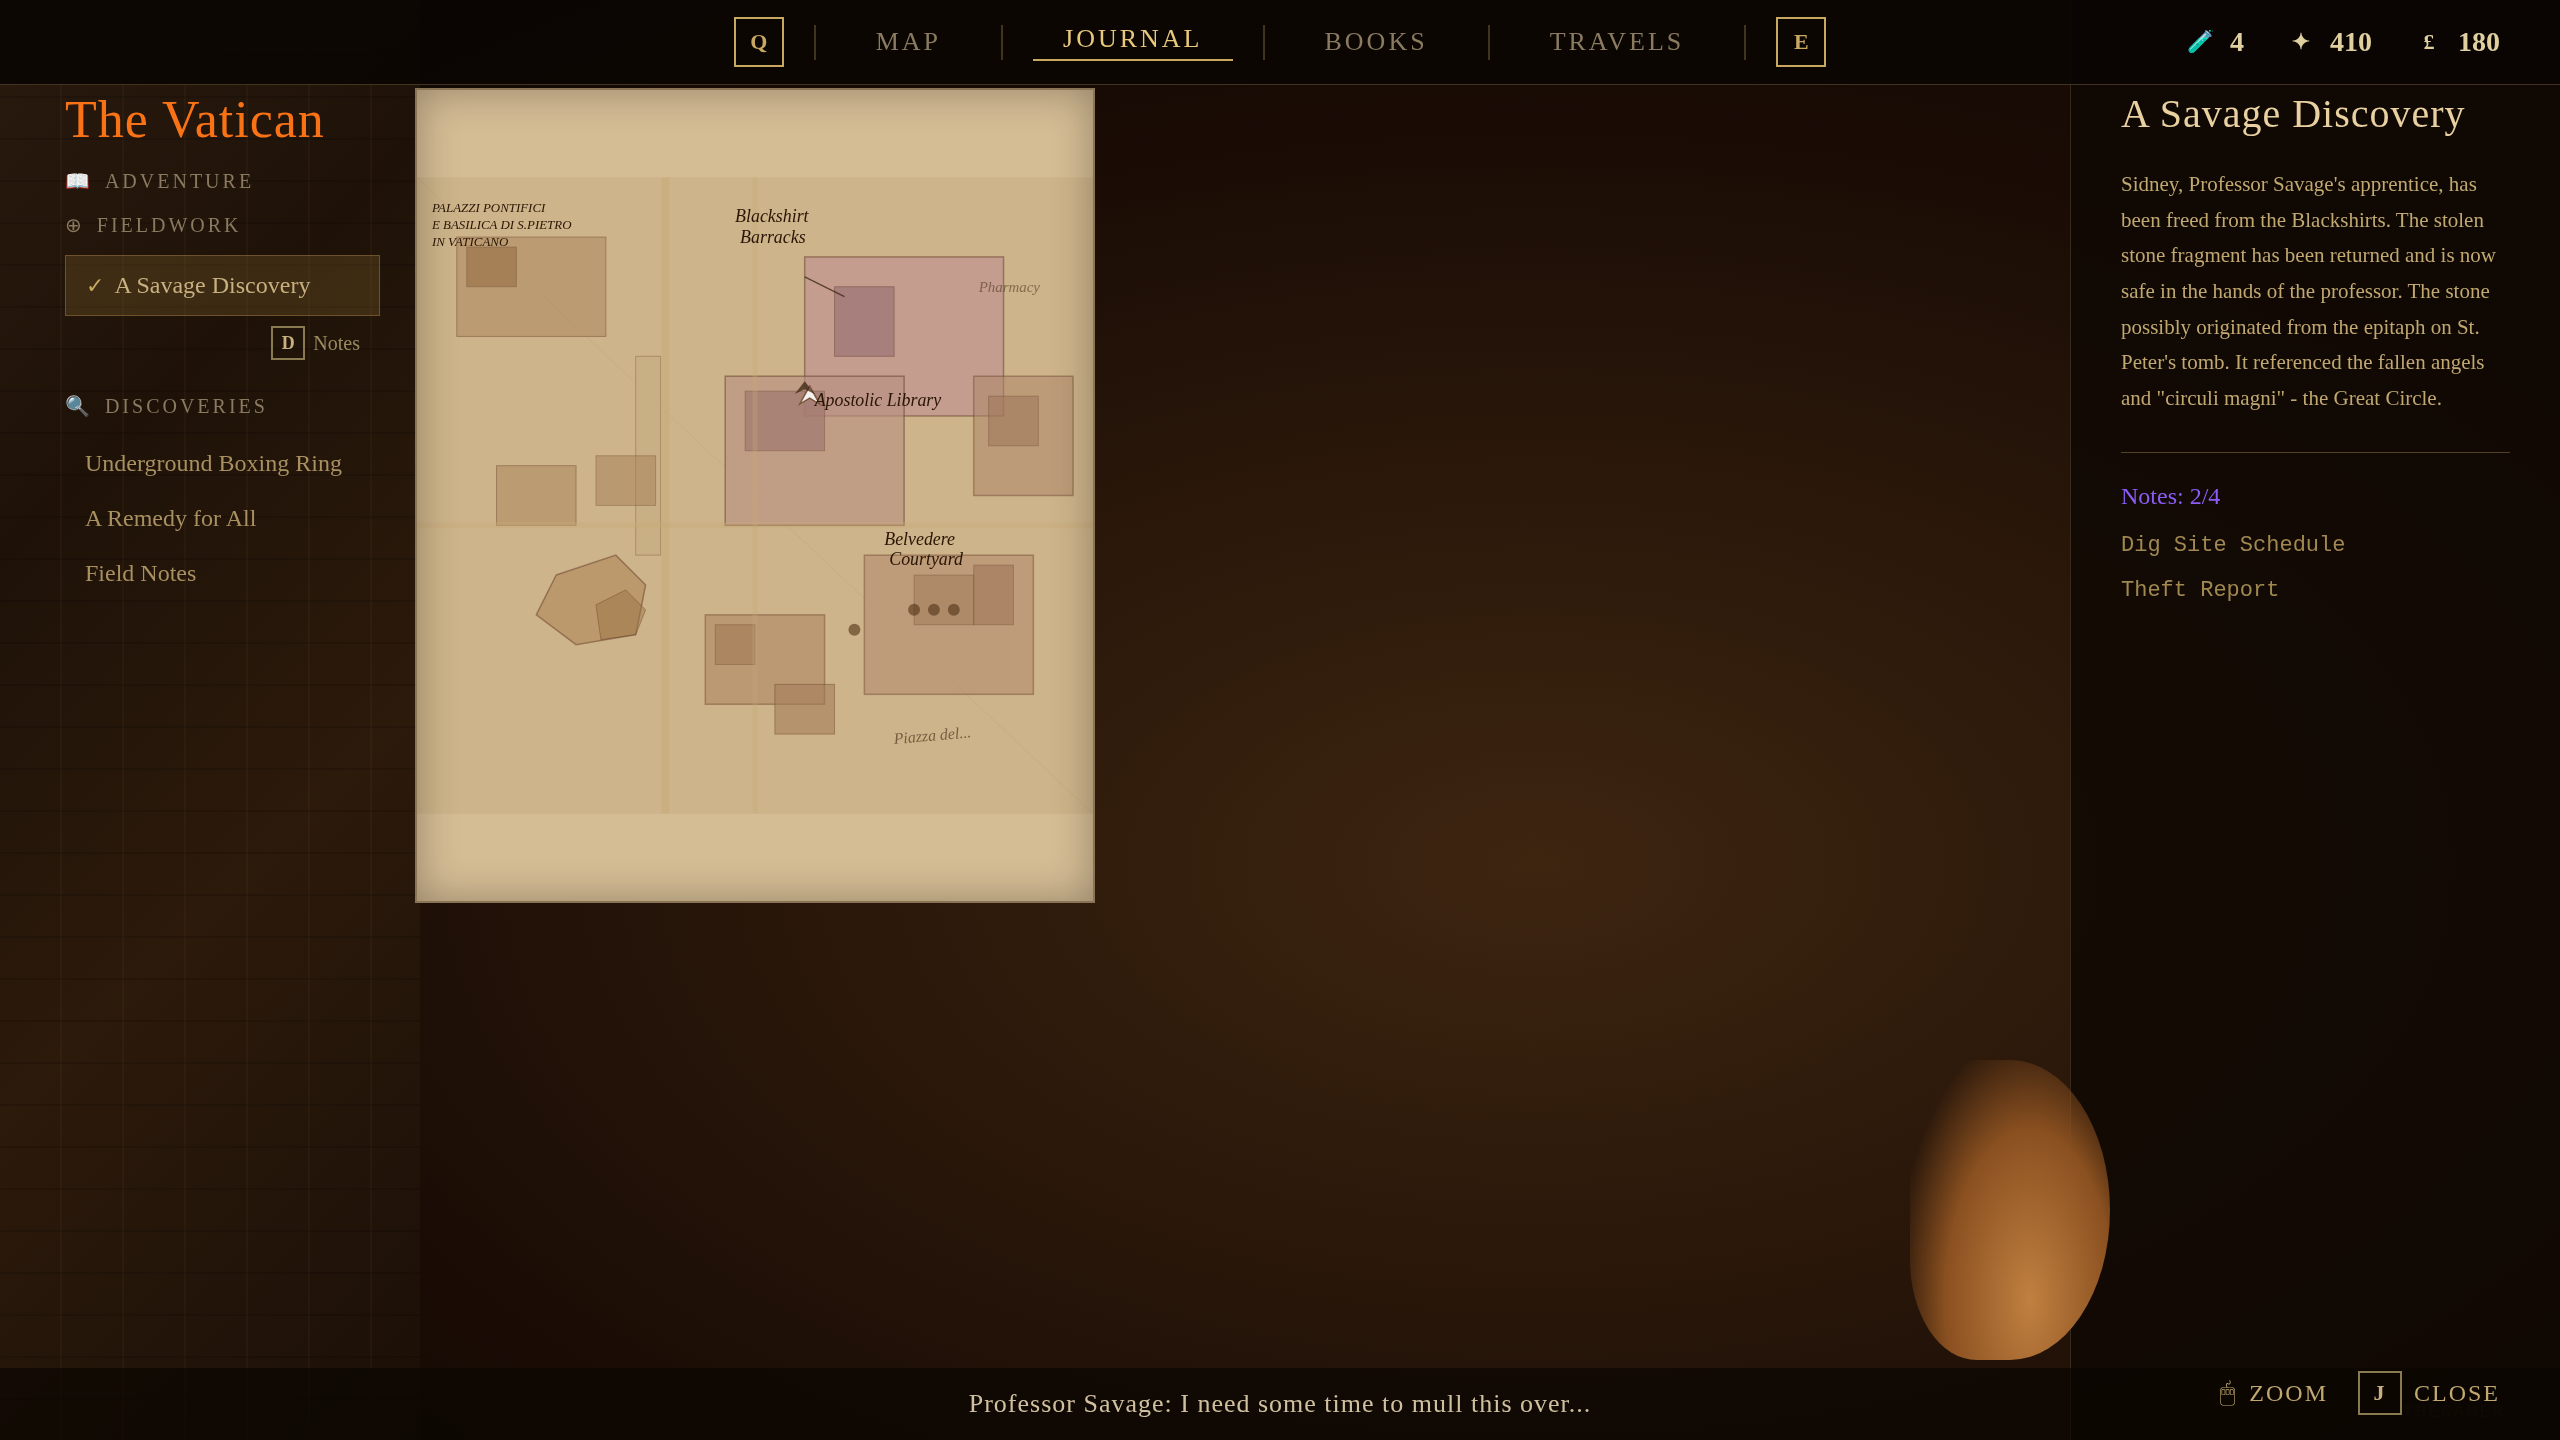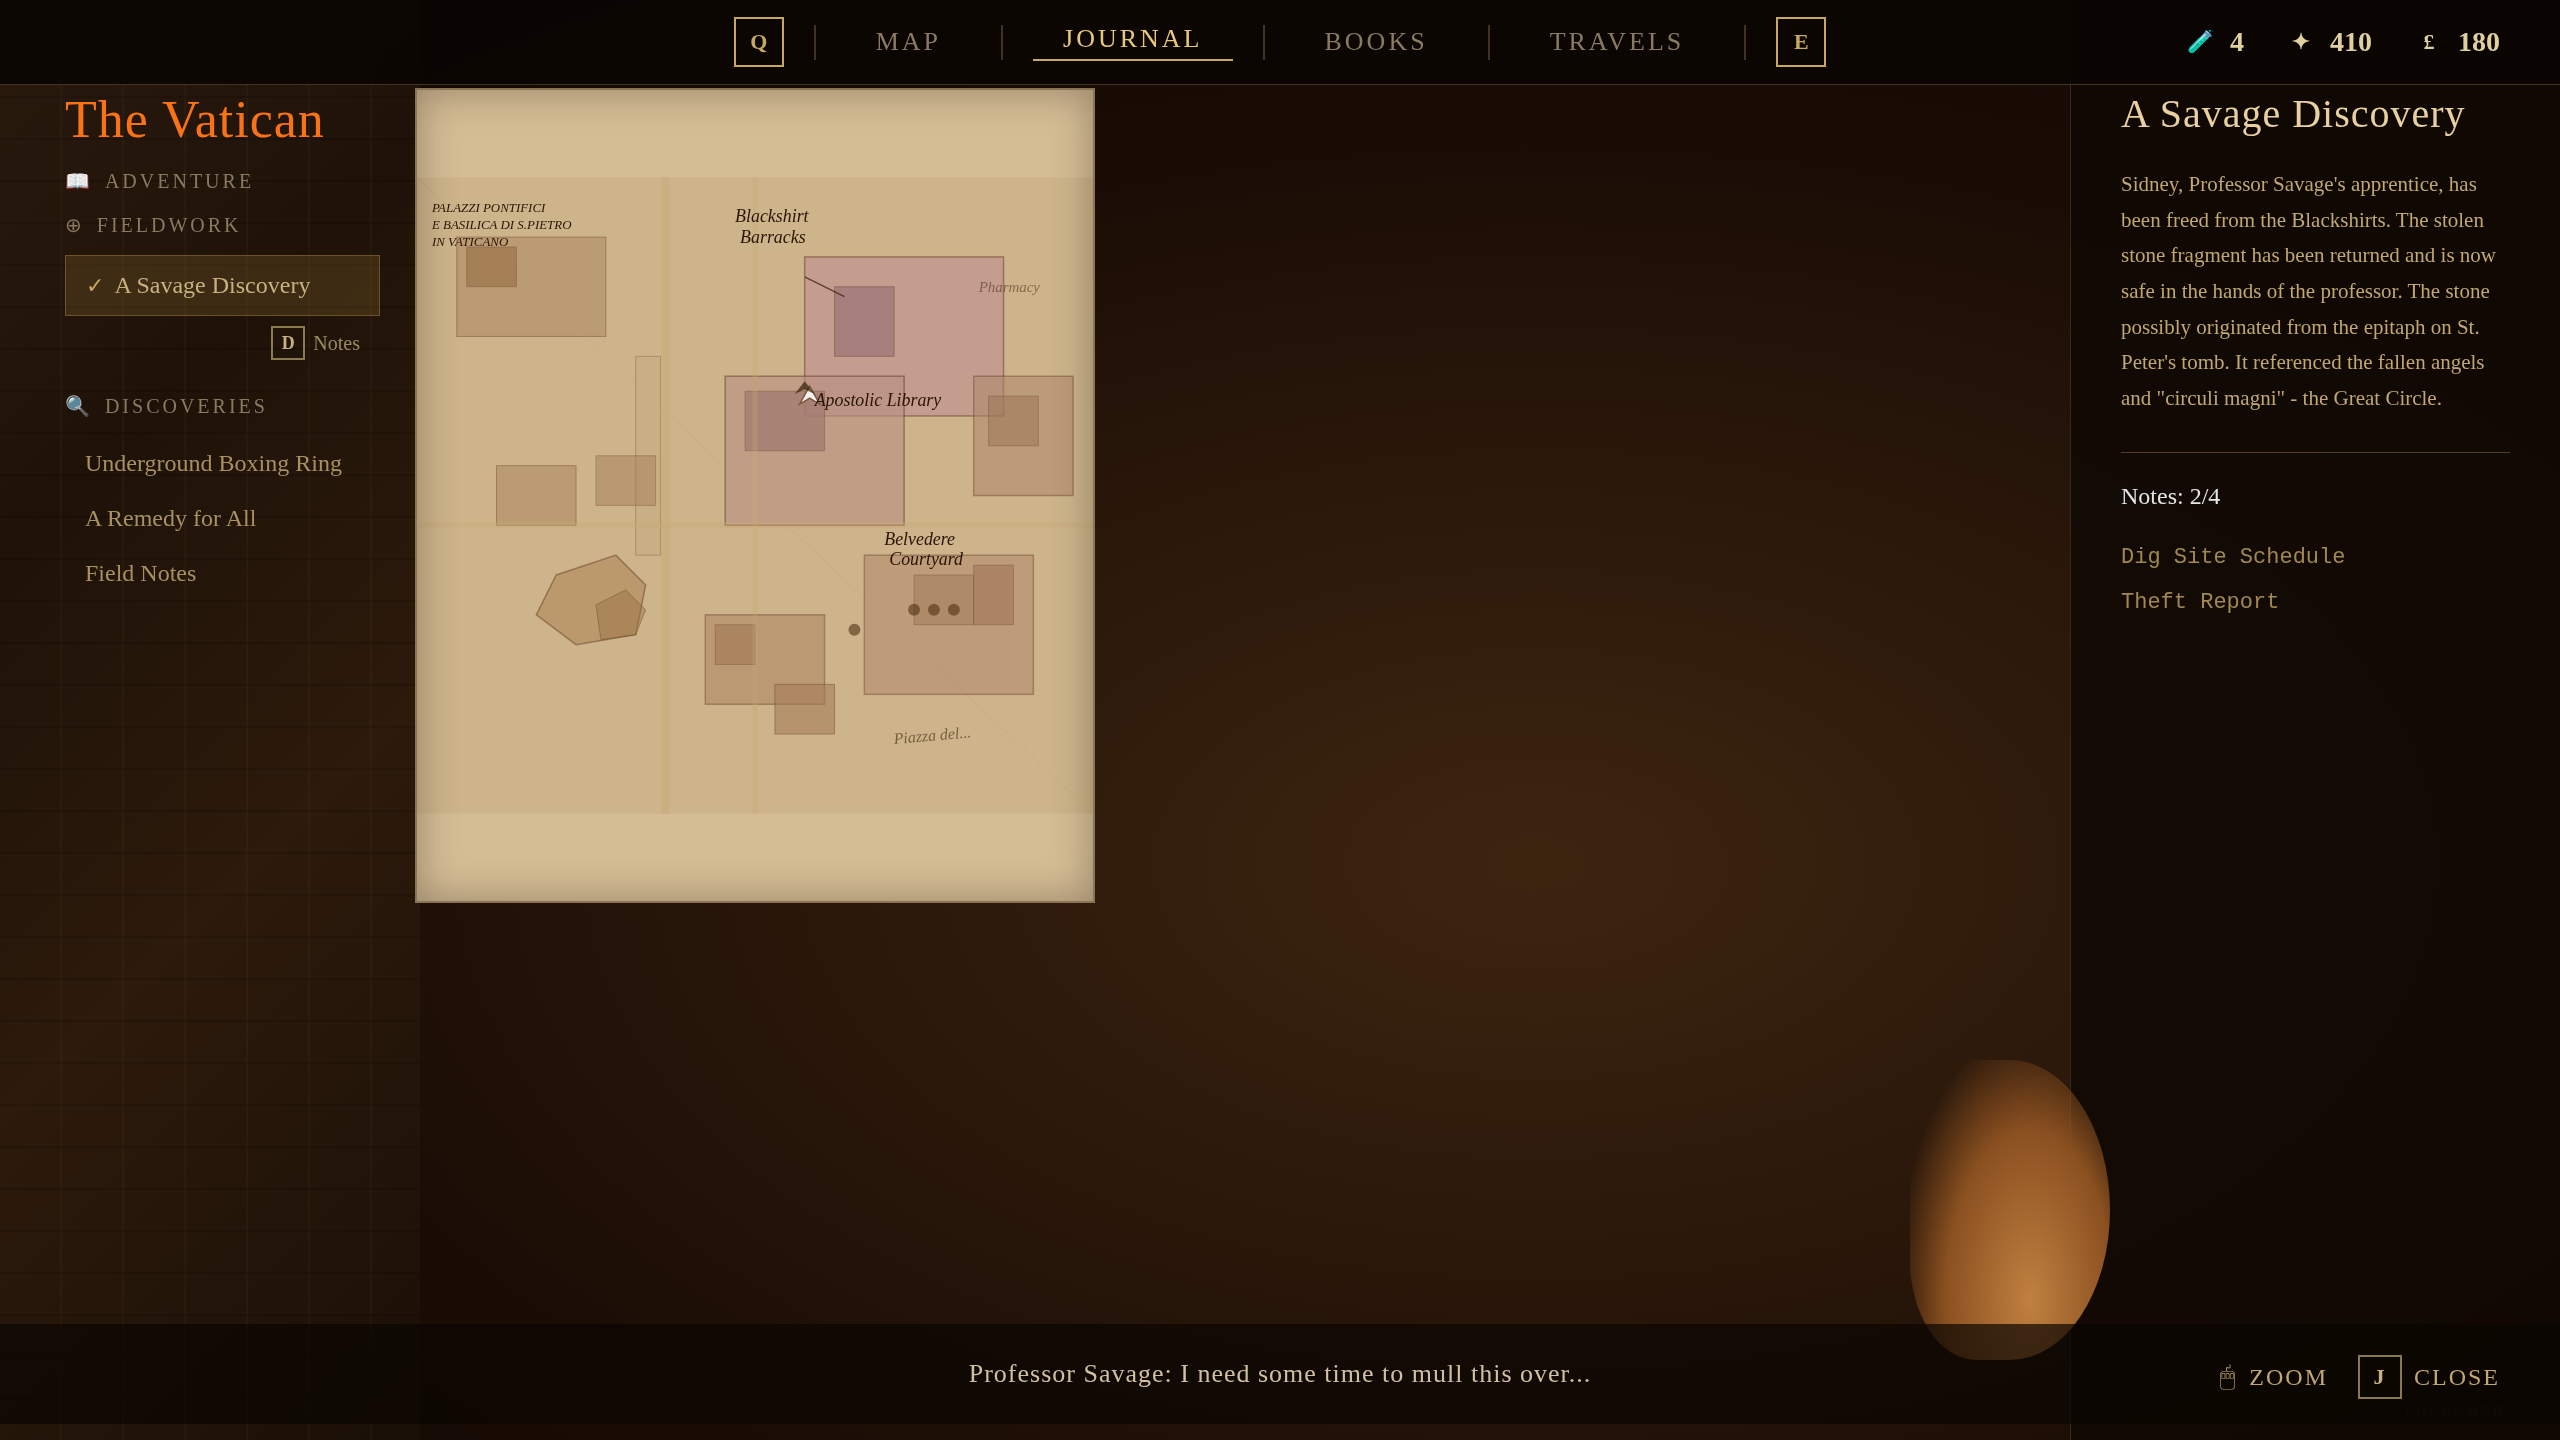--- a/index.html
+++ b/index.html
@@ -281,40 +281,40 @@
 
     .detail-divider {
       width: 100%;
       height: 1px;
       background: rgba(150, 120, 70, 0.5);
       margin-bottom: 30px;
     }
 
     .notes-label {
       font-size: 24px;
-      color: #e5e5e5;
-      font-family: 'Georgia', serif;
-      margin-bottom: 25px;
+      color: #8b5cf6;
+      font-family: 'Georgia', serif;
+      margin-bottom: 13px;
     }
 
     .note-entry {
       font-size: 22px;
       color: #a08850;
       font-family: Liberation Mono, monospace;
       padding: 10px 0;
       cursor: pointer;
     }
 
     
     .bottom-bar {
       position: absolute;
-      bottom: 16px;
+      bottom: 0;
       left: 0;
       right: 0;
-      height: 100px;
+      height: 72px;
       background: rgba(10, 6, 2, 0.7);
       z-index: 10;
       display: flex;
       align-items: center;
     }
 
     .subtitle-text {
       position: absolute;
       left: 50%;
       transform: translateX(-50%);

